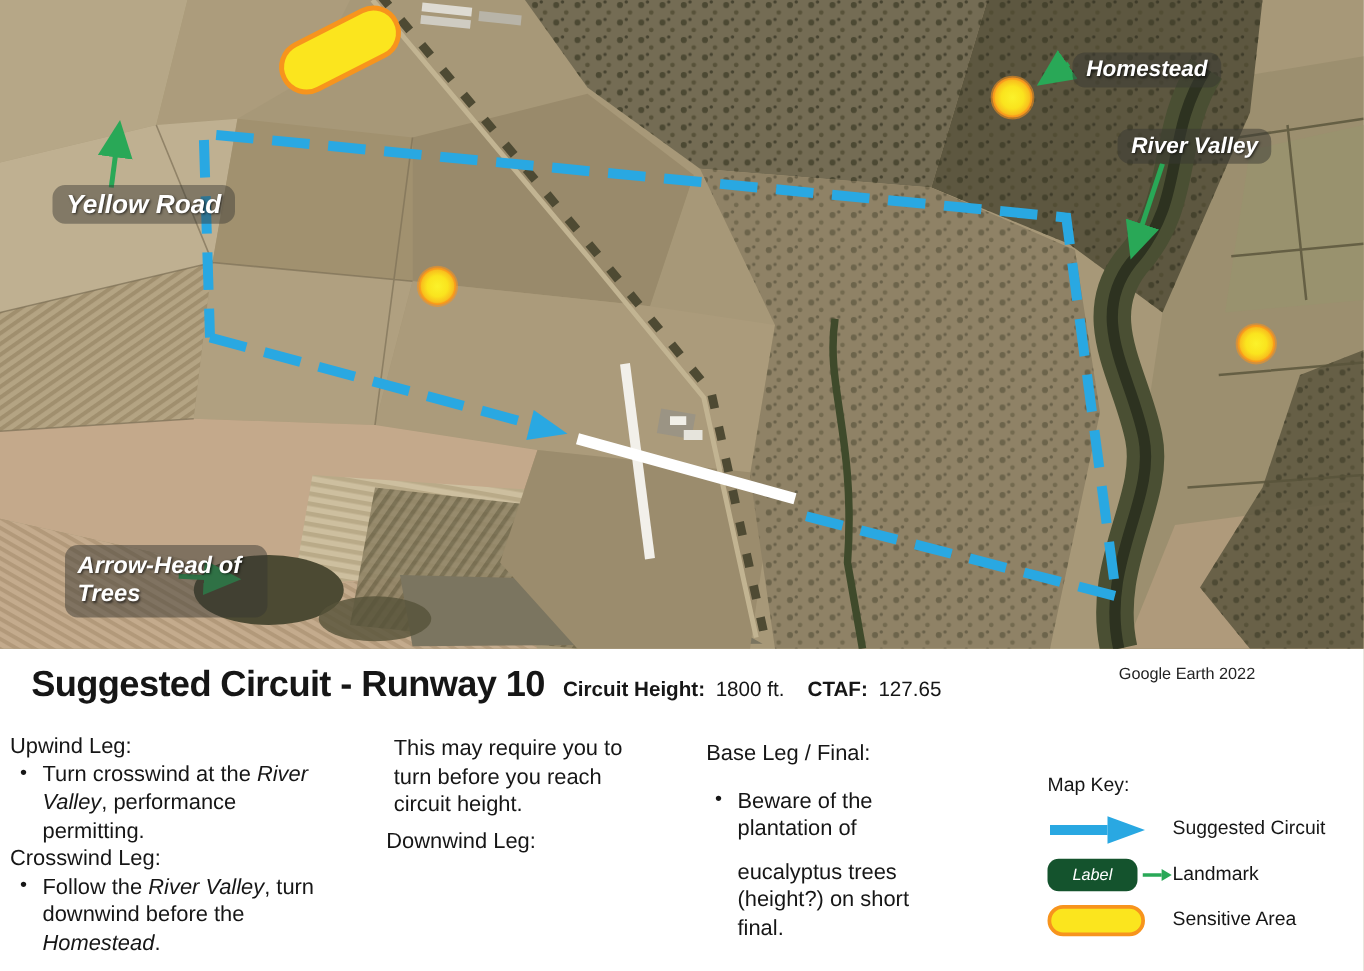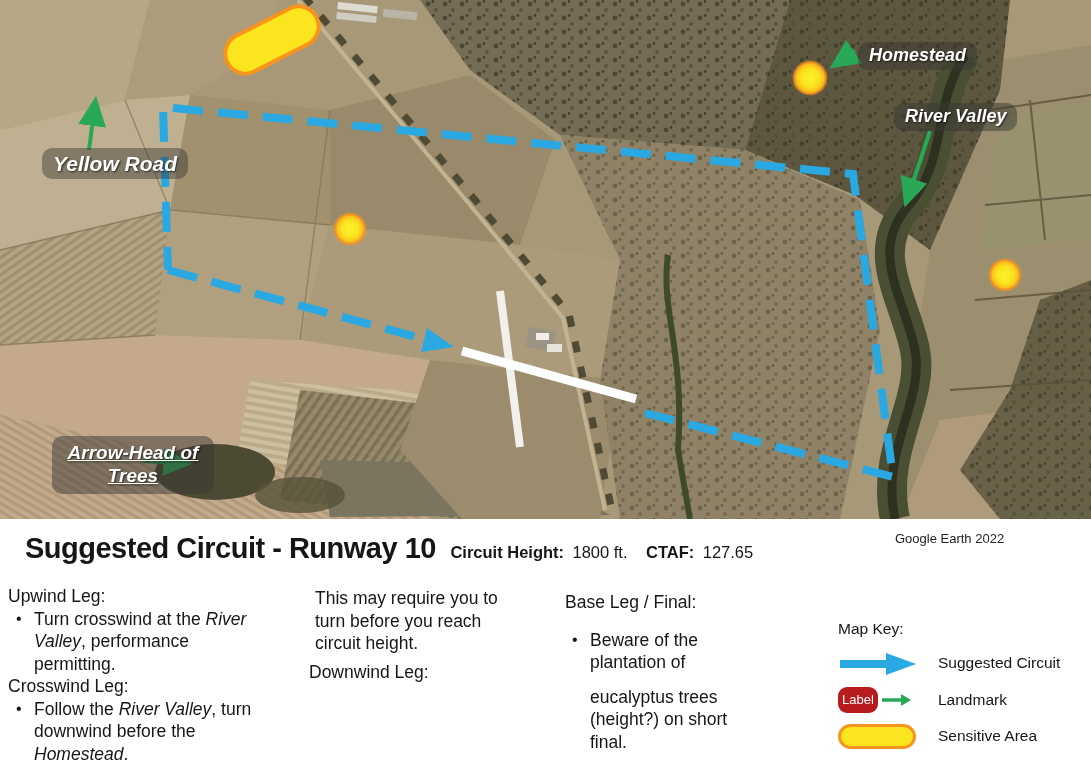--- a/index.html
+++ b/index.html
@@ -11,21 +11,21 @@
   .map-wrap{position:absolute;left:0;top:0;width:1091px;height:519px;background:#a79878;}
   .map-wrap svg{position:absolute;left:0;top:0;}
   .map-label{
     position:absolute;color:#fff;font-weight:bold;font-style:italic;
     background:rgba(55,55,50,0.45);border-radius:10px;padding:3px 11px;
     text-shadow:1px 1px 2px rgba(0,0,0,0.65);white-space:nowrap;line-height:1.2;
   }
   .lbl-yellow-road{left:42px;top:148px;font-size:21px;}
   .lbl-homestead{left:858px;top:42px;font-size:18px;background:rgba(55,55,50,0.5);}
   .lbl-river-valley{left:894px;top:103px;font-size:18px;background:rgba(55,55,50,0.5);}
-  .lbl-arrowhead{left:52px;top:436px;font-size:19px;width:142px;white-space:normal;text-align:center;padding:6px 10px;background:rgba(55,55,50,0.48);text-decoration:underline;}
+  .lbl-arrowhead{left:52px;top:436px;font-size:19px;width:142px;white-space:normal;text-align:left;padding:6px 10px;background:rgba(55,55,50,0.48);}
   
   .attribution{position:absolute;left:895px;top:531px;font-size:13px;color:#222;}
   .title-row{position:absolute;left:25px;top:532px;white-space:nowrap;}
   .title-main{font-size:29px;font-weight:bold;letter-spacing:-0.5px;color:#161616;}
   .title-sub{font-size:16.5px;font-weight:bold;margin-left:10px;color:#161616;}
   .title-val{font-size:16.5px;font-weight:normal;margin-left:4px;color:#161616;}
   .ctaf{margin-left:14px;}
   .col{position:absolute;font-size:17.5px;line-height:22.5px;color:#161616;}
   .col h3{margin:0;font-size:17.5px;line-height:22.5px;font-weight:normal;}
   .col ul{margin:0;padding:0 0 0 26px;list-style:none;}
@@ -39,22 +39,22 @@
   .col2 li:before{left:-17px;}
   .col3{left:565px;top:591px;width:238px;}
   .col3 ul{margin-top:15px;padding-left:25px;width:160px;}
   .col3 .b2{margin-top:12px;}
   .mapkey{left:838px;top:618px;width:252px;}
   .mapkey h3{font-size:15.5px;}
   .key-row{display:flex;align-items:center;margin-top:11px;}
   .key-icon{width:100px;flex:0 0 100px;display:flex;align-items:center;}
   .key-label{font-size:15.5px;}
   .pill-gray{
-    background:#b91c1c;color:#fff;font-size:13px;
-    border-radius:9px;padding:2px 4px;margin-right:4px;
+    background:#14532d;color:#fff;font-size:13px;font-style:italic;
+    border-radius:9px;padding:2px 20px;margin-right:4px;
   }
   .pill-yellow{
     width:72px;height:19px;background:#FBE51E;border:3px solid #F7941D;border-radius:13px;
   }
 </style>
 </head>
 <body>
 
 <div class="map-wrap">
   <svg width="1091" height="519" viewBox="0 0 1091 519">

